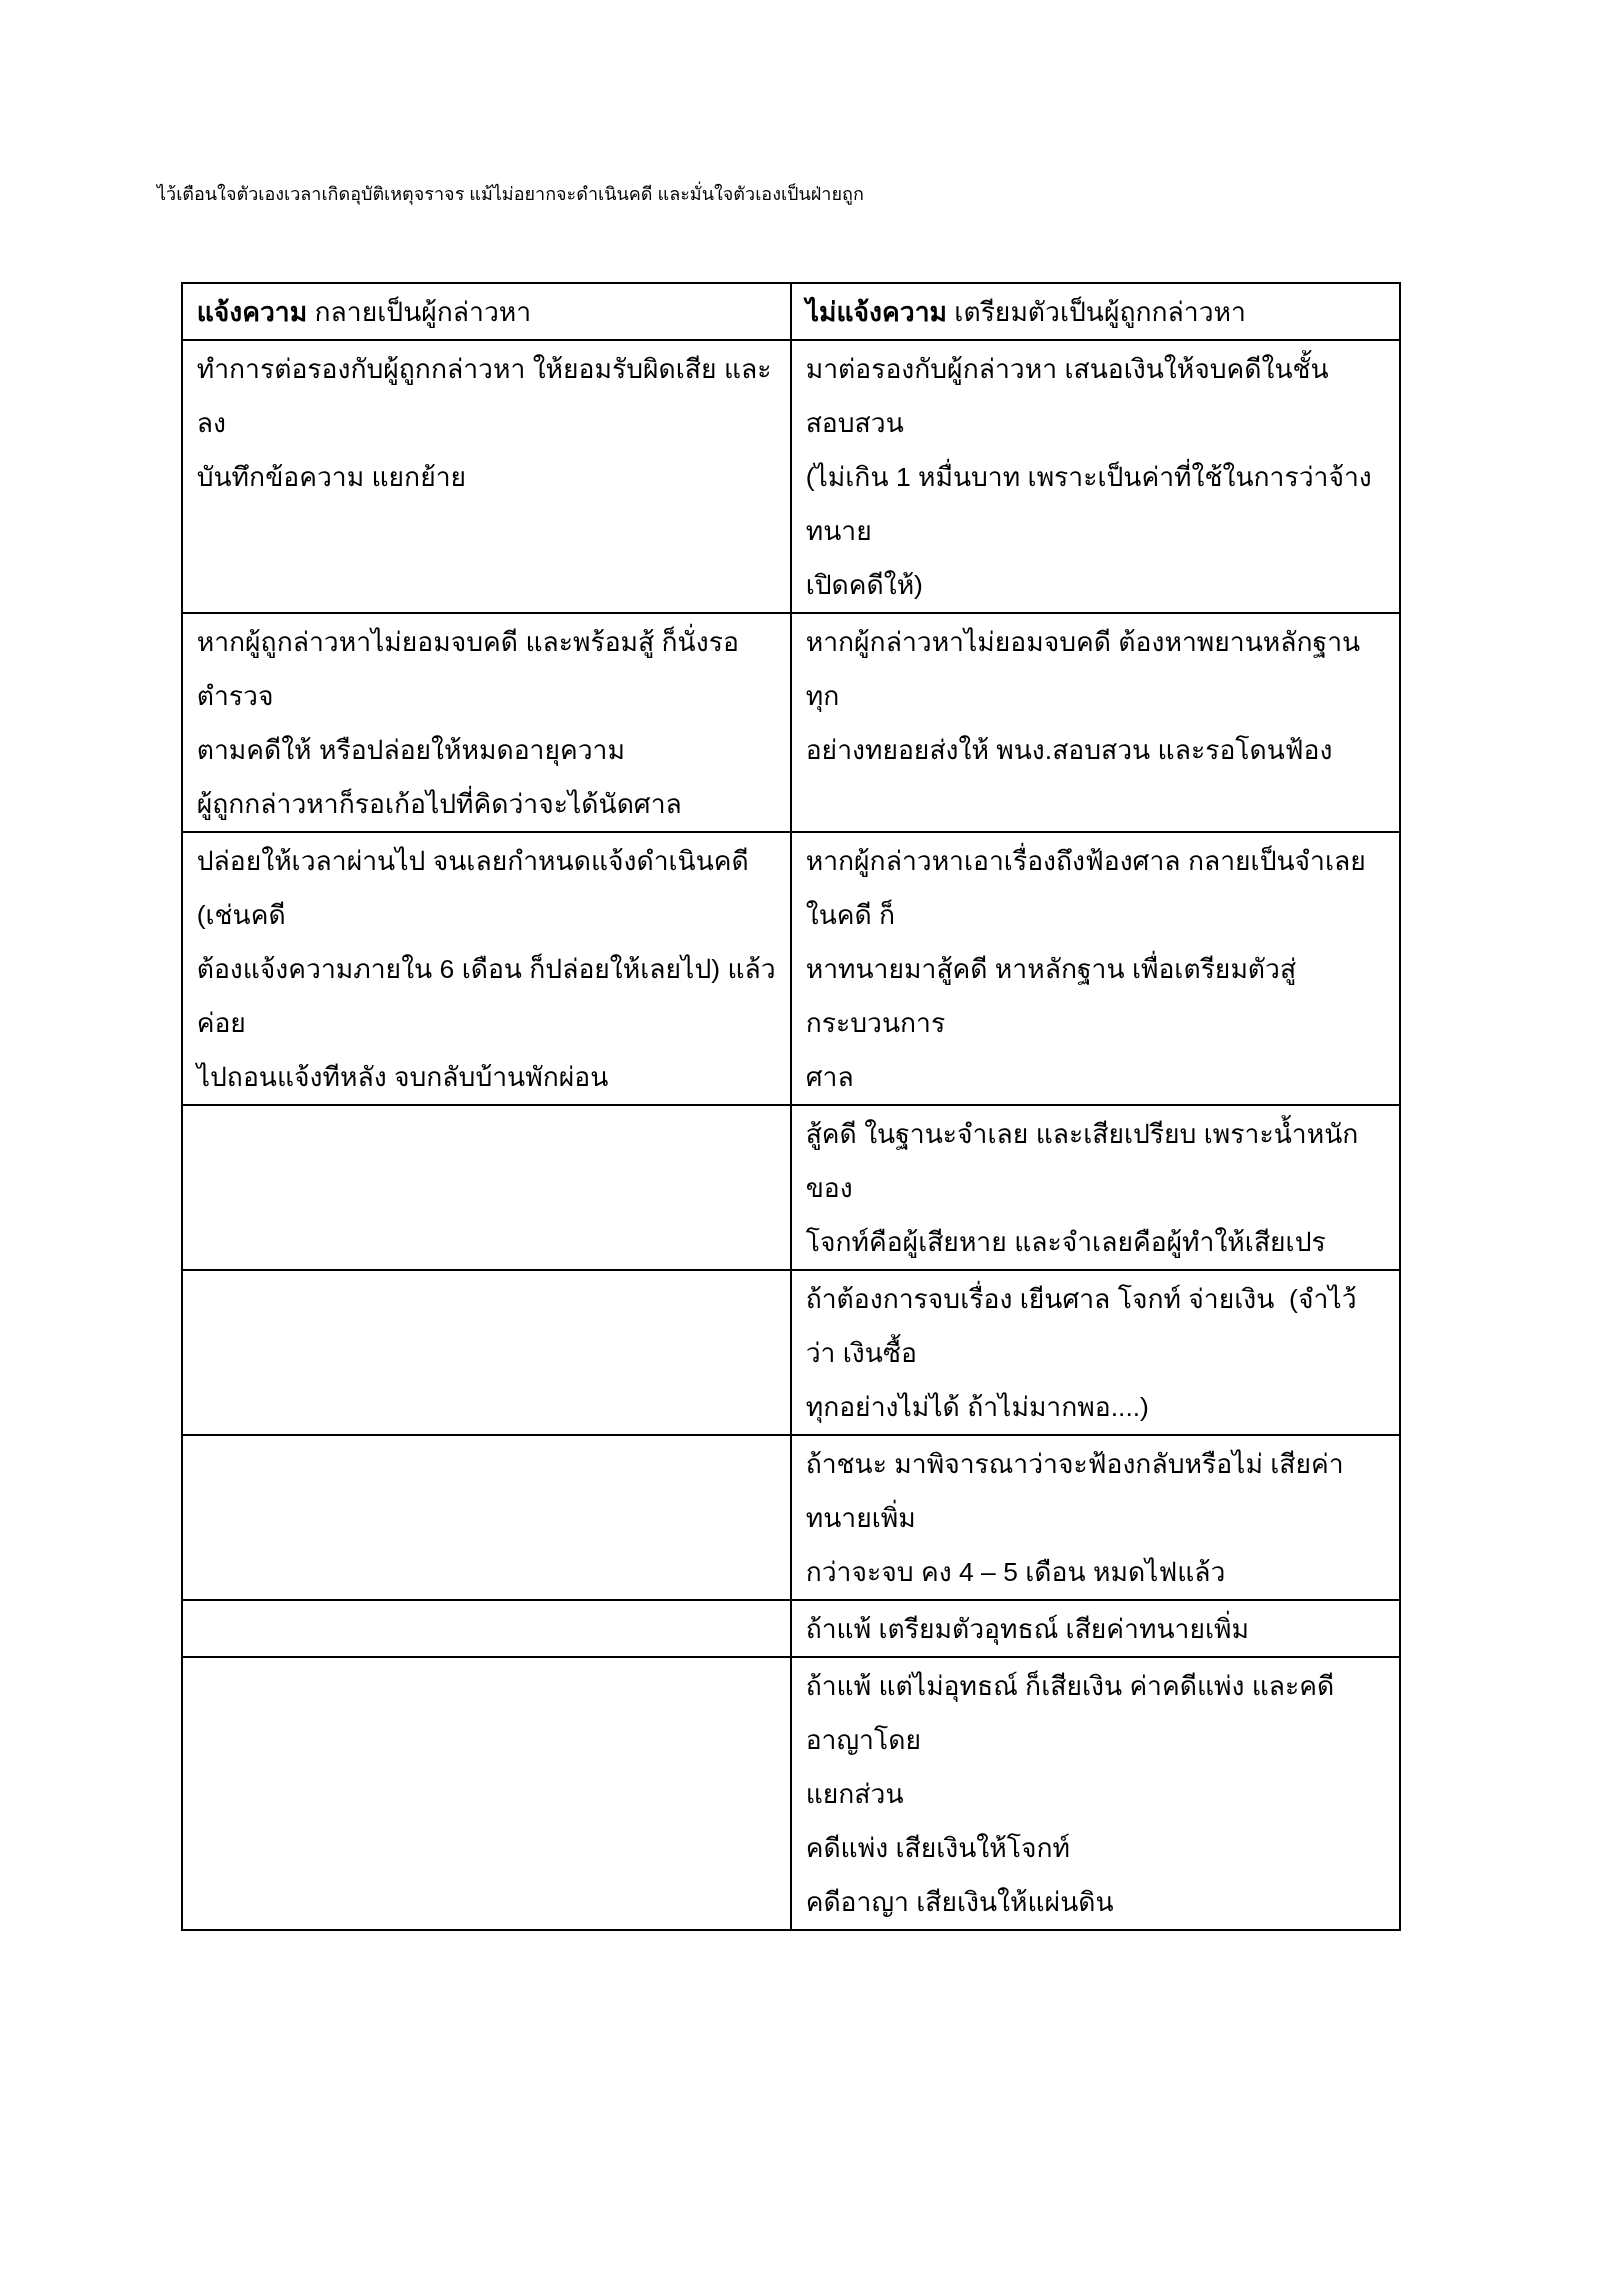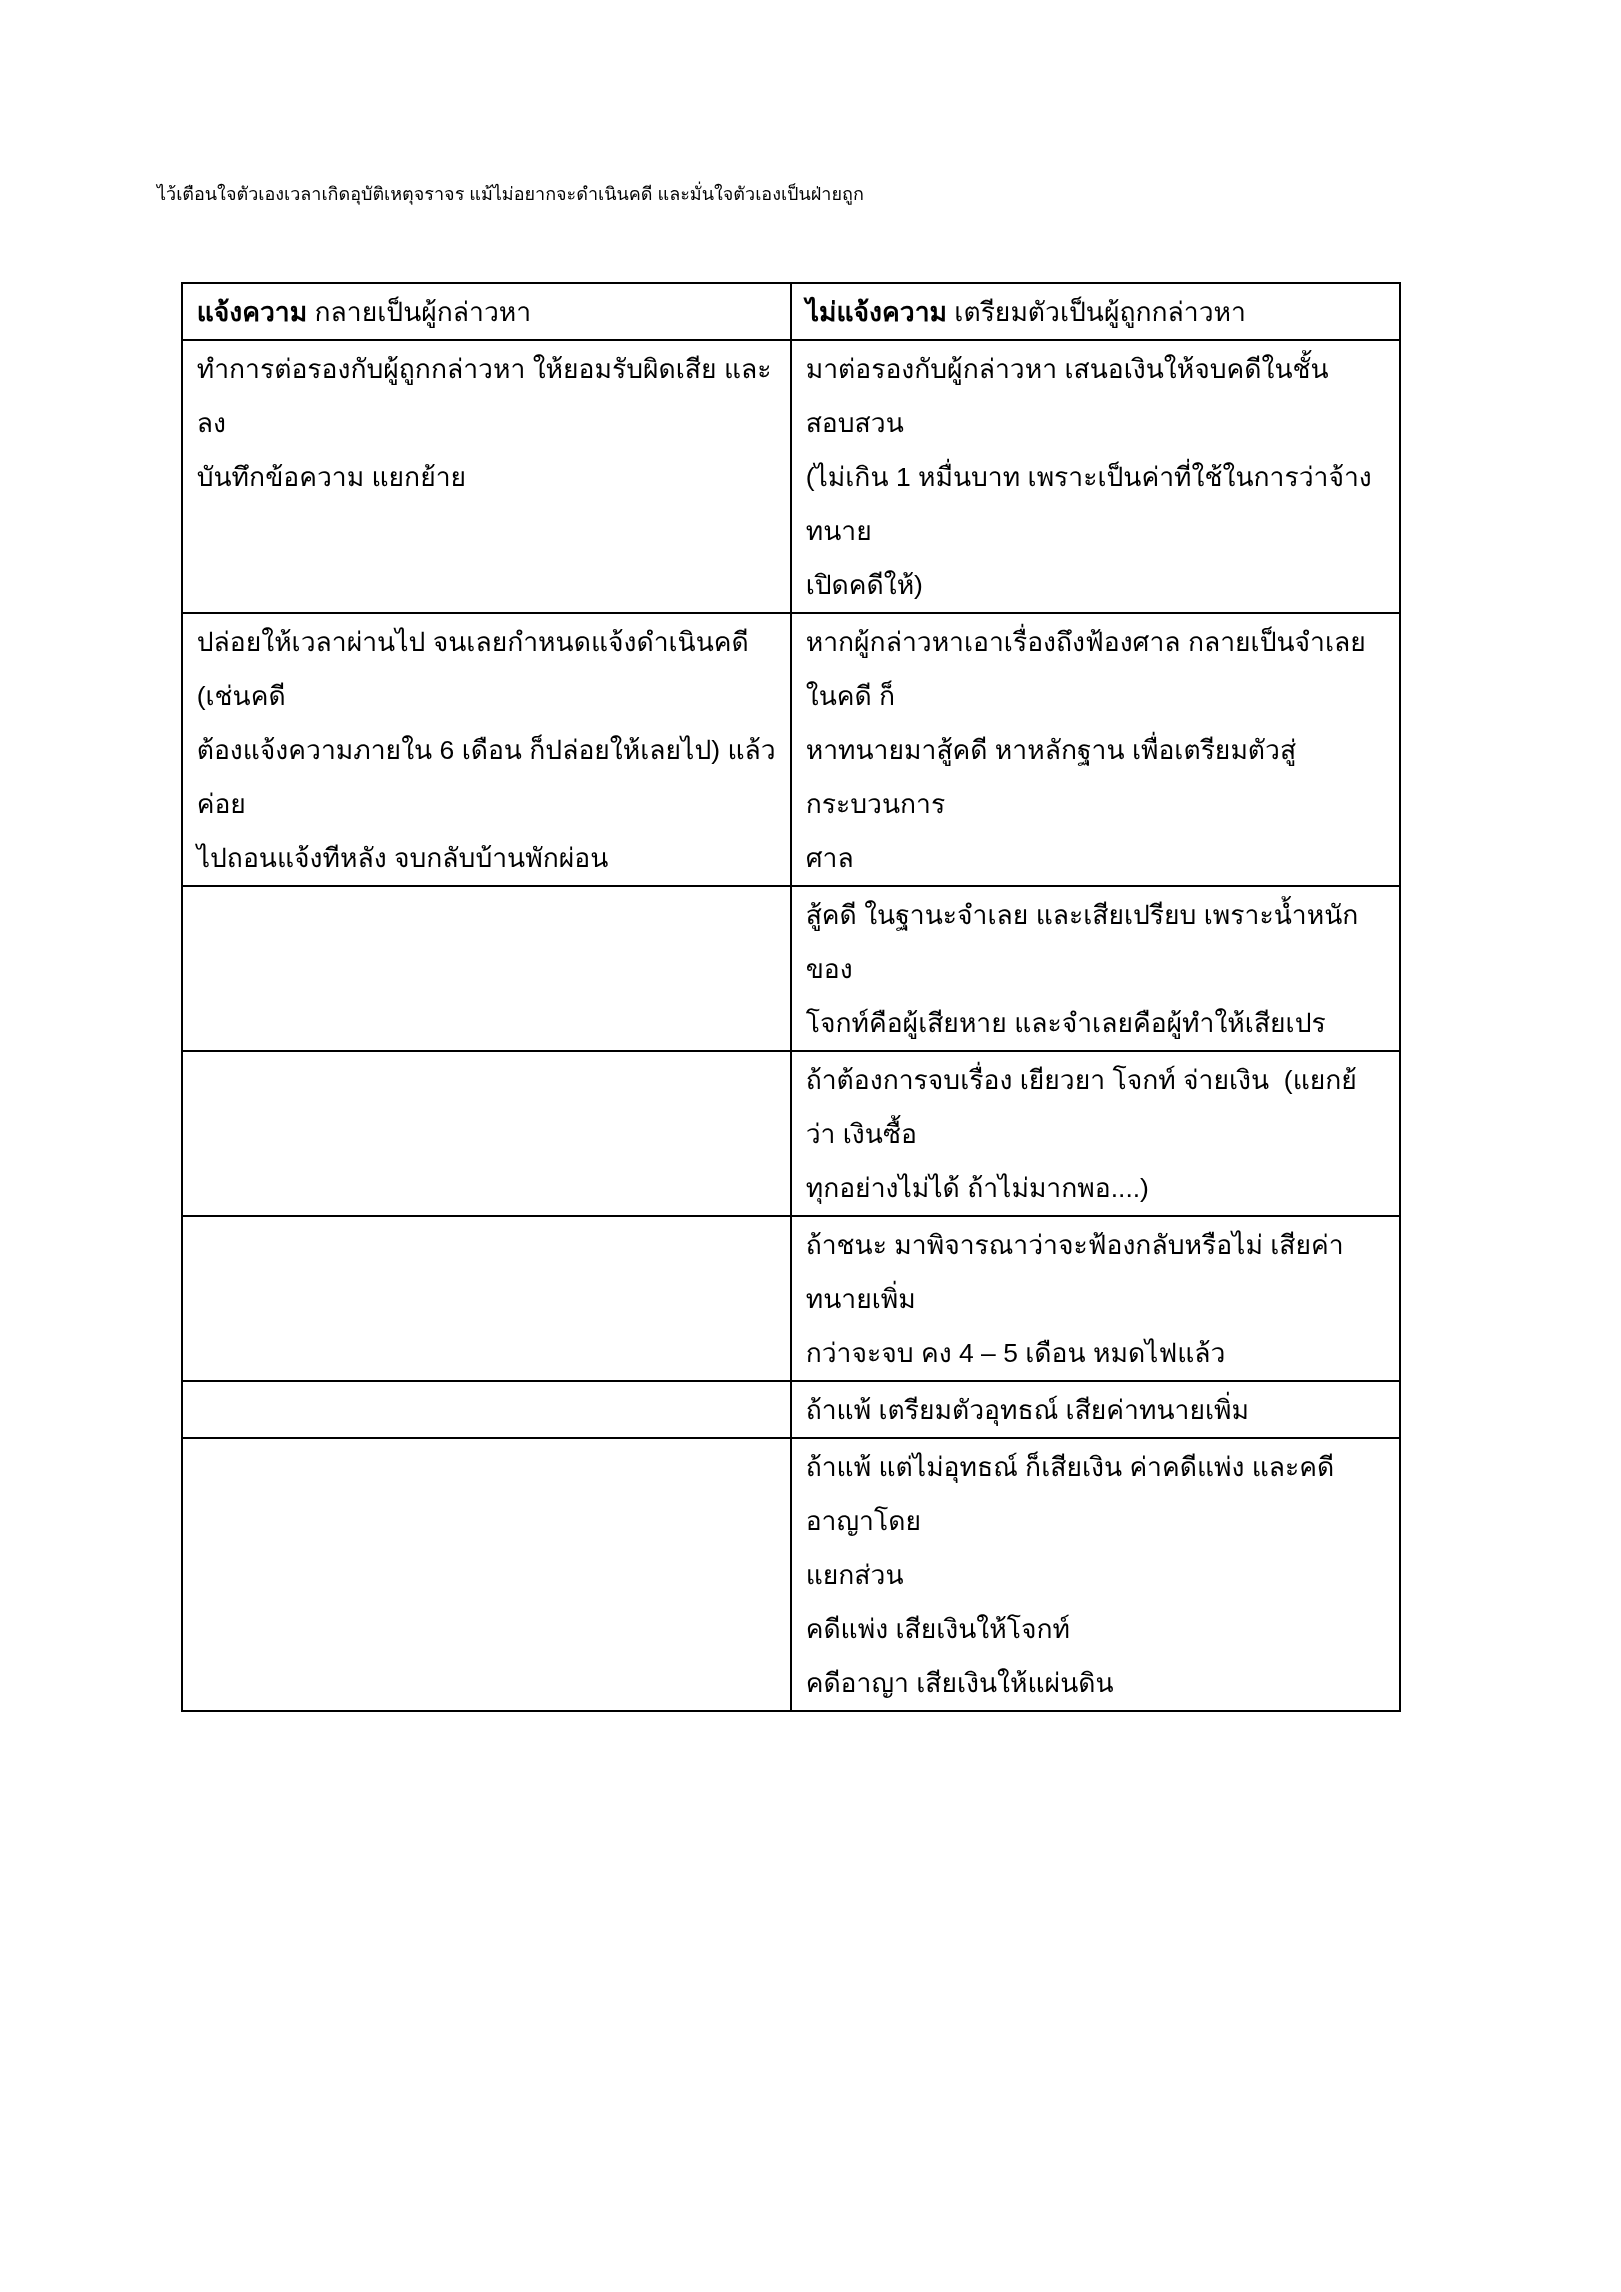--- a/index.html
+++ b/index.html
@@ -58,35 +58,42 @@
       <td><span class="hdr-bold">ไม่แจ้งความ</span><span> เตรียมตัวเป็นผู้ถูกกล่าวหา</span></td>
     </tr>
     <tr>
       <td>ทำการต่อรองกับผู้ถูกกล่าวหา ให้ยอมรับผิดเสีย และลง
 บันทึกข้อความ แยกย้าย</td>
       <td>มาต่อรองกับผู้กล่าวหา เสนอเงินให้จบคดีในชั้นสอบสวน
 (ไม่เกิน 1 หมื่นบาท เพราะเป็นค่าที่ใช้ในการว่าจ้างทนาย
 เปิดคดีให้)</td>
     </tr>
     <tr>
+      <td>หากผู้ถูกล่าวหาไม่ยอมจบคดี และพร้อมสู้ ก็นั่งรอ ตำรวจ
+ตามคดีให้ หรือปล่อยให้หมดอายุความ
+ผู้ถูกกล่าวหาก็รอเก้อไปที่คิดว่าจะได้นัดศาล</td>
+      <td>หากผู้กล่าวหาไม่ยอมจบคดี ต้องหาพยานหลักฐานทุก
+อย่างทยอยส่งให้ พนง.สอบสวน และรอโดนฟ้อง</td>
+    </tr>
+    <tr>
       <td>ปล่อยให้เวลาผ่านไป จนเลยกำหนดแจ้งดำเนินคดี (เช่นคดี
 ต้องแจ้งความภายใน 6 เดือน ก็ปล่อยให้เลยไป) แล้วค่อย
 ไปถอนแจ้งทีหลัง จบกลับบ้านพักผ่อน</td>
       <td>หากผู้กล่าวหาเอาเรื่องถึงฟ้องศาล กลายเป็นจำเลยในคดี ก็
 หาทนายมาสู้คดี หาหลักฐาน เพื่อเตรียมตัวสู่กระบวนการ
 ศาล</td>
     </tr>
     <tr>
       <td></td>
       <td>สู้คดี ในฐานะจำเลย และเสียเปรียบ เพราะน้ำหนักของ
 โจกท์คือผู้เสียหาย และจำเลยคือผู้ทำให้เสียเปร</td>
     </tr>
     <tr>
       <td></td>
-      <td>ถ้าต้องการจบเรื่อง เยียวยา โจกท์ จ่ายเงิน  (แยกย้ว่า เงินซื้อ
+      <td>ถ้าต้องการจบเรื่อง เยีนศาล โจกท์ จ่ายเงิน  (จำไว้ว่า เงินซื้อ
 ทุกอย่างไม่ได้ ถ้าไม่มากพอ....)</td>
     </tr>
     <tr>
       <td></td>
       <td>ถ้าชนะ มาพิจารณาว่าจะฟ้องกลับหรือไม่ เสียค่าทนายเพิ่ม
 กว่าจะจบ คง 4 – 5 เดือน หมดไฟแล้ว</td>
     </tr>
     <tr>
       <td></td>
       <td>ถ้าแพ้ เตรียมตัวอุทธณ์ เสียค่าทนายเพิ่ม</td>

